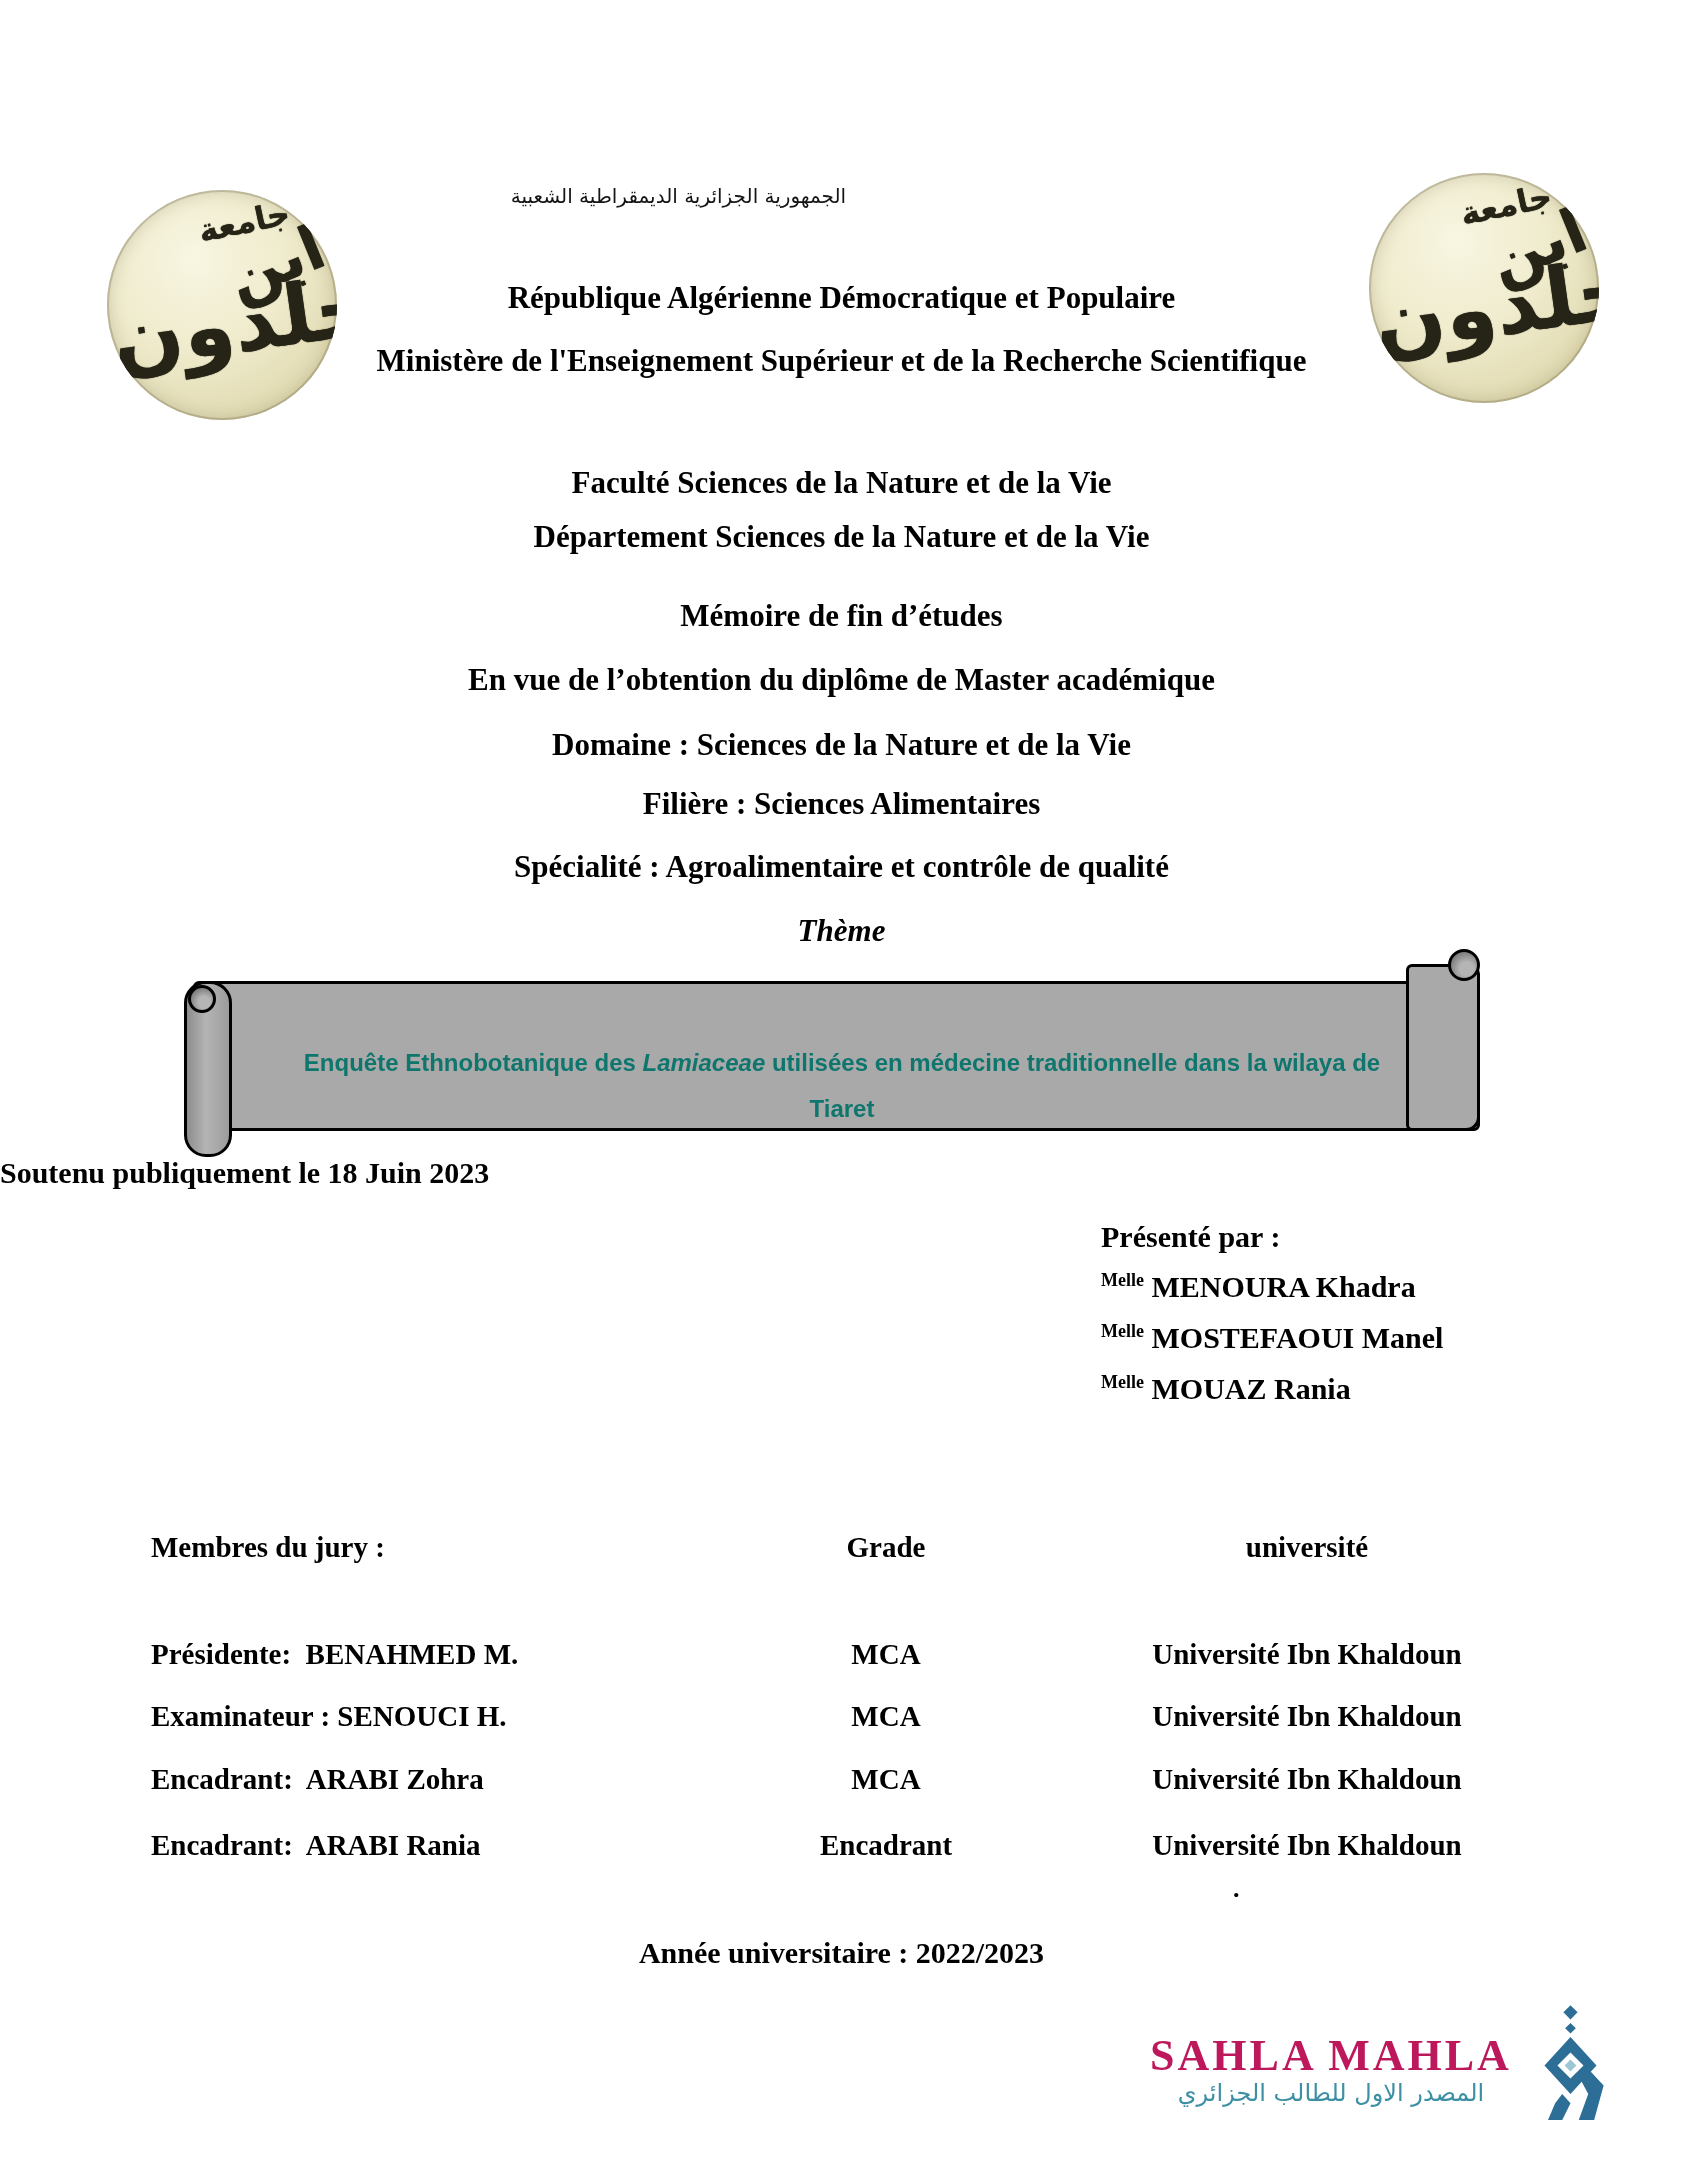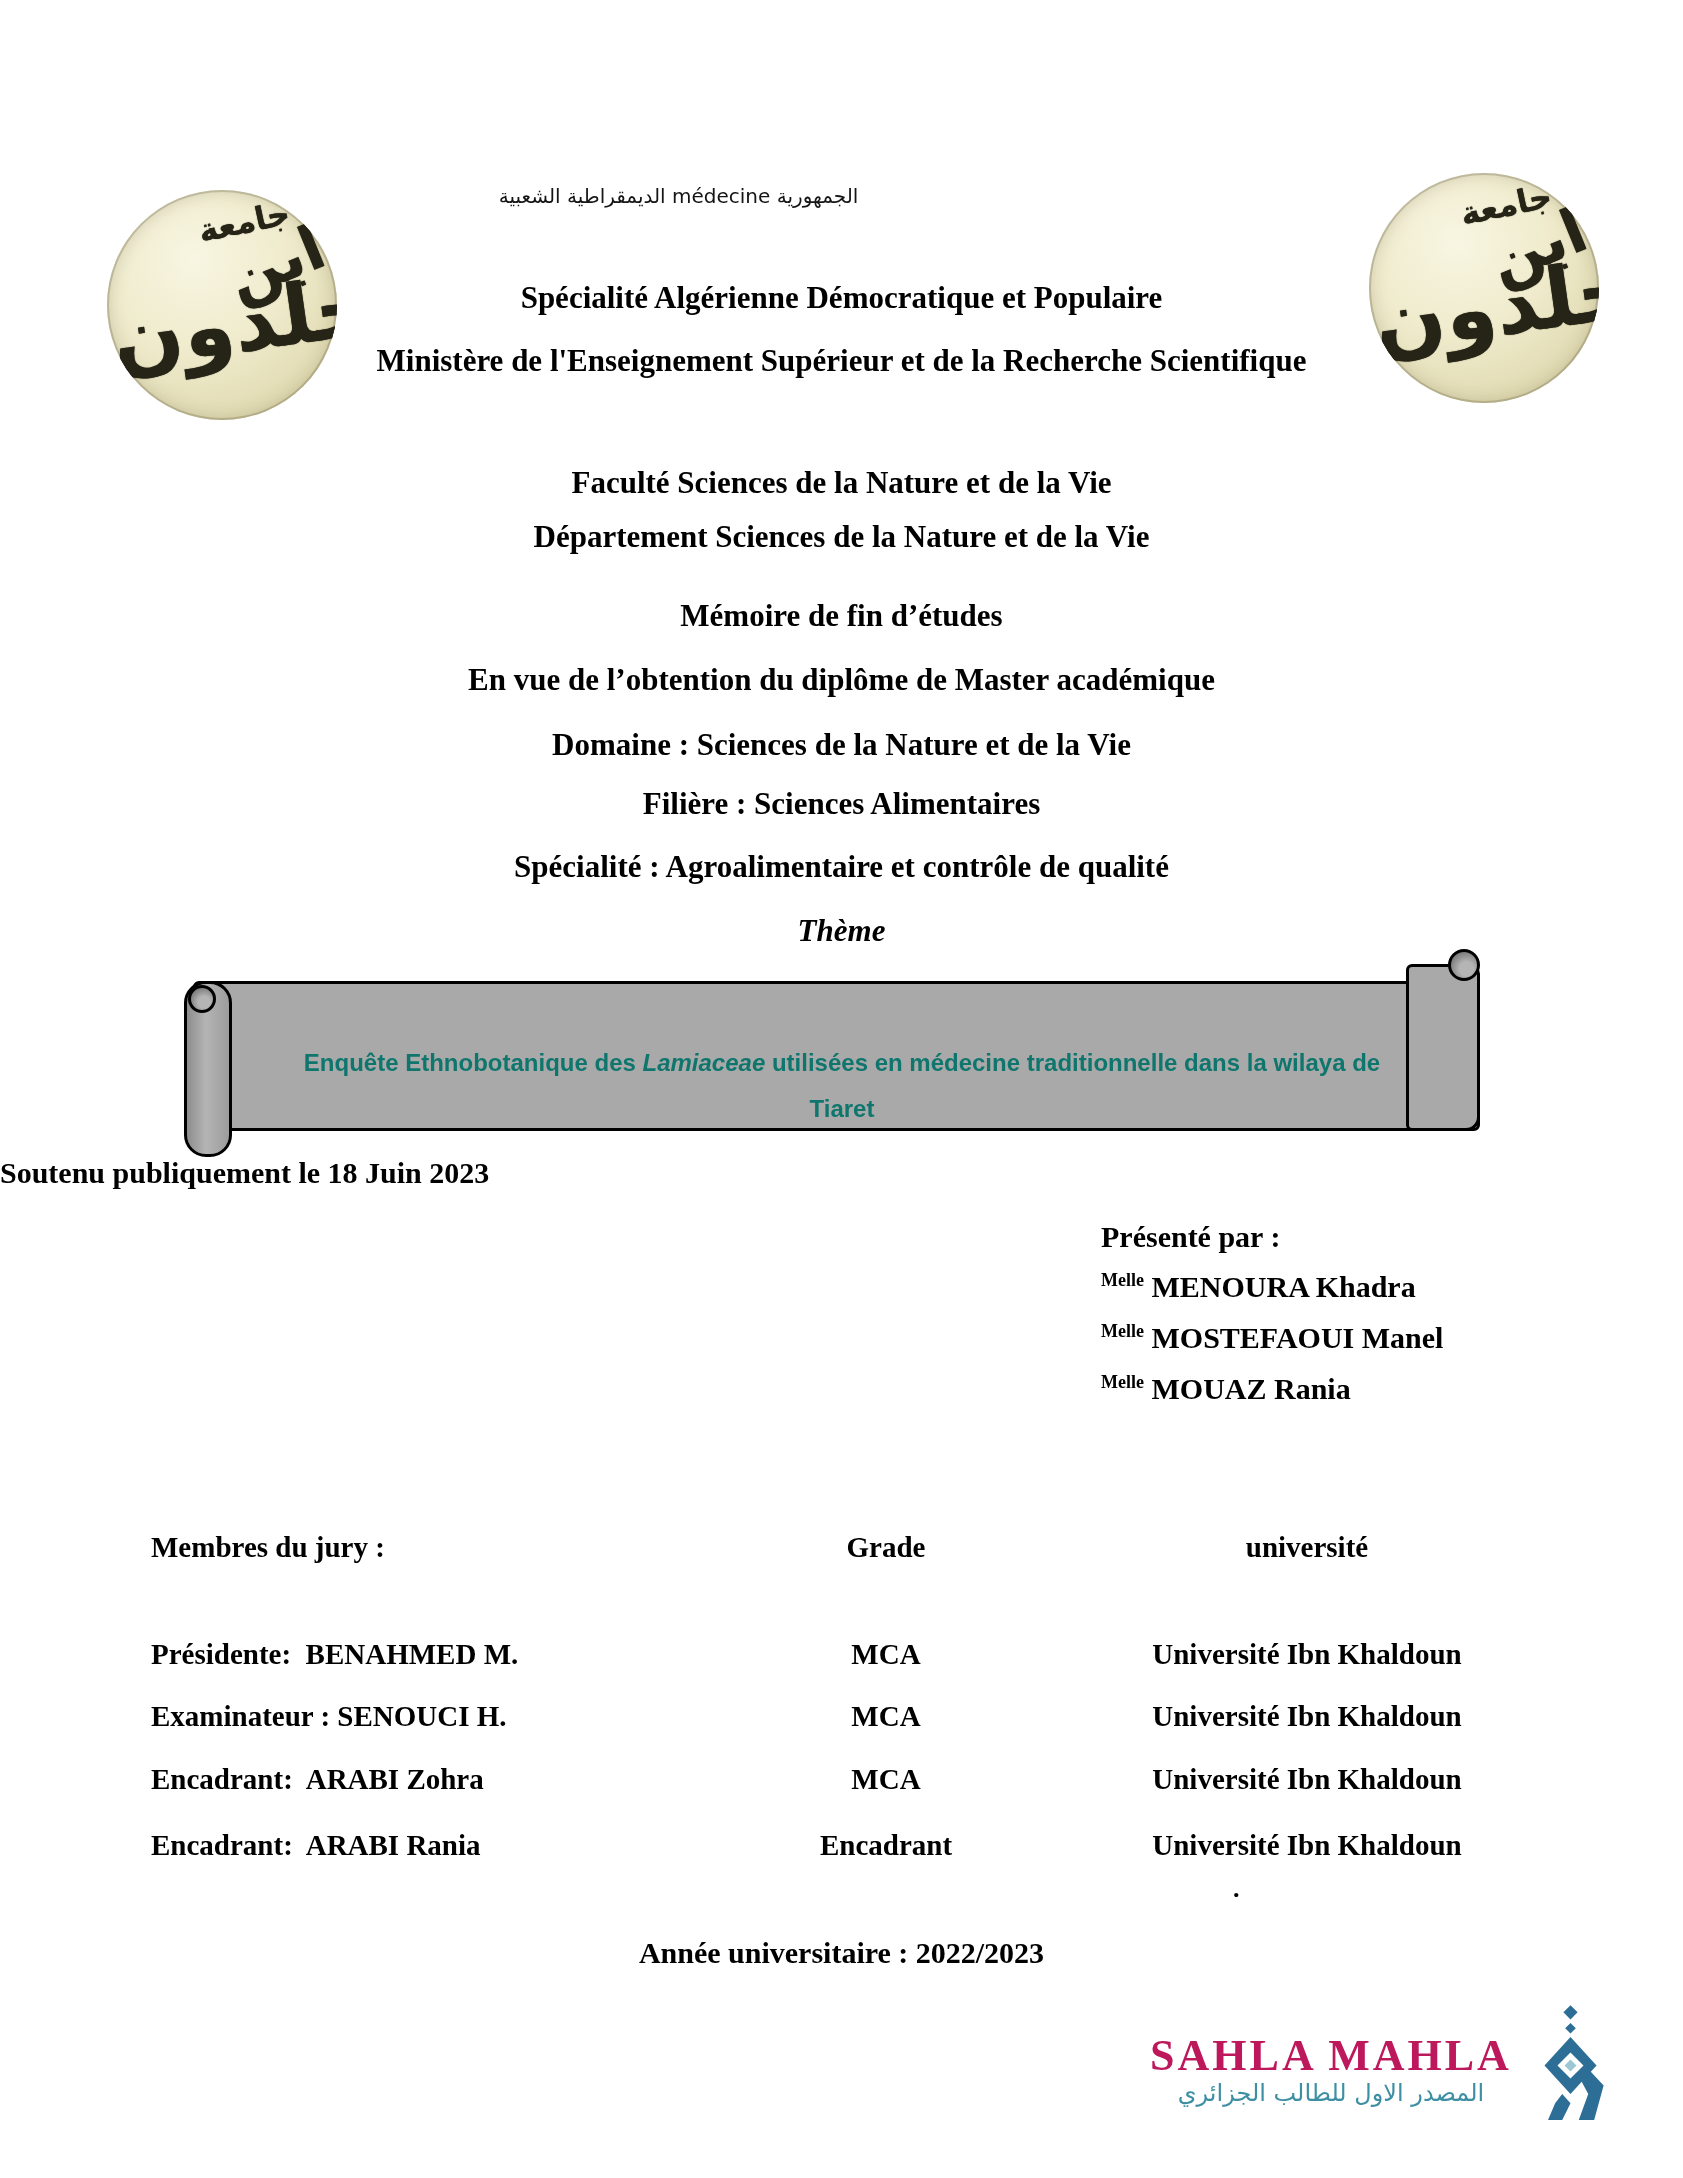--- a/index.html
+++ b/index.html
@@ -98,34 +98,34 @@
     font-family:"DejaVu Sans", sans-serif; font-size:24px; color:#3d8fa3;
     direction:rtl; white-space:nowrap;
   }
   .brand-emblem{position:absolute; left:392px; top:0px;}
 </style>
 </head>
 <body>
 
 <div class="page">
 
-  <div class="arabic-header">الجمهورية médecine الديمقراطية الشعبية</div>
+  <div class="arabic-header">الجمهورية الجزائرية الديمقراطية الشعبية</div>
 
   <div class="seal seal-left">
     <span class="w1">جامعة</span>
     <span class="w2">ابن</span>
     <span class="w3">خلدون</span>
   </div>
   <div class="seal seal-right">
     <span class="w1">جامعة</span>
     <span class="w2">ابن</span>
     <span class="w3">خلدون</span>
   </div>
 
-  <div class="hline" style="top:280px">Spécialité Algérienne Démocratique et Populaire</div>
+  <div class="hline" style="top:280px">République Algérienne Démocratique et Populaire</div>
   <div class="hline" style="top:343px">Ministère de l'Enseignement Supérieur et de la Recherche Scientifique</div>
   <div class="hline" style="top:465px">Faculté Sciences de la Nature et de la Vie</div>
   <div class="hline" style="top:519px">Département Sciences de la Nature et de la Vie</div>
   <div class="hline" style="top:598px">Mémoire de fin d’études</div>
   <div class="hline" style="top:662px">En vue de l’obtention du diplôme de Master académique</div>
   <div class="hline" style="top:727px">Domaine : Sciences de la Nature et de la Vie</div>
   <div class="hline" style="top:786px">Filière : Sciences Alimentaires</div>
   <div class="hline" style="top:849px">Spécialité : Agroalimentaire et contrôle de qualité</div>
   <div class="hline theme" style="top:913px">Thème</div>
 

